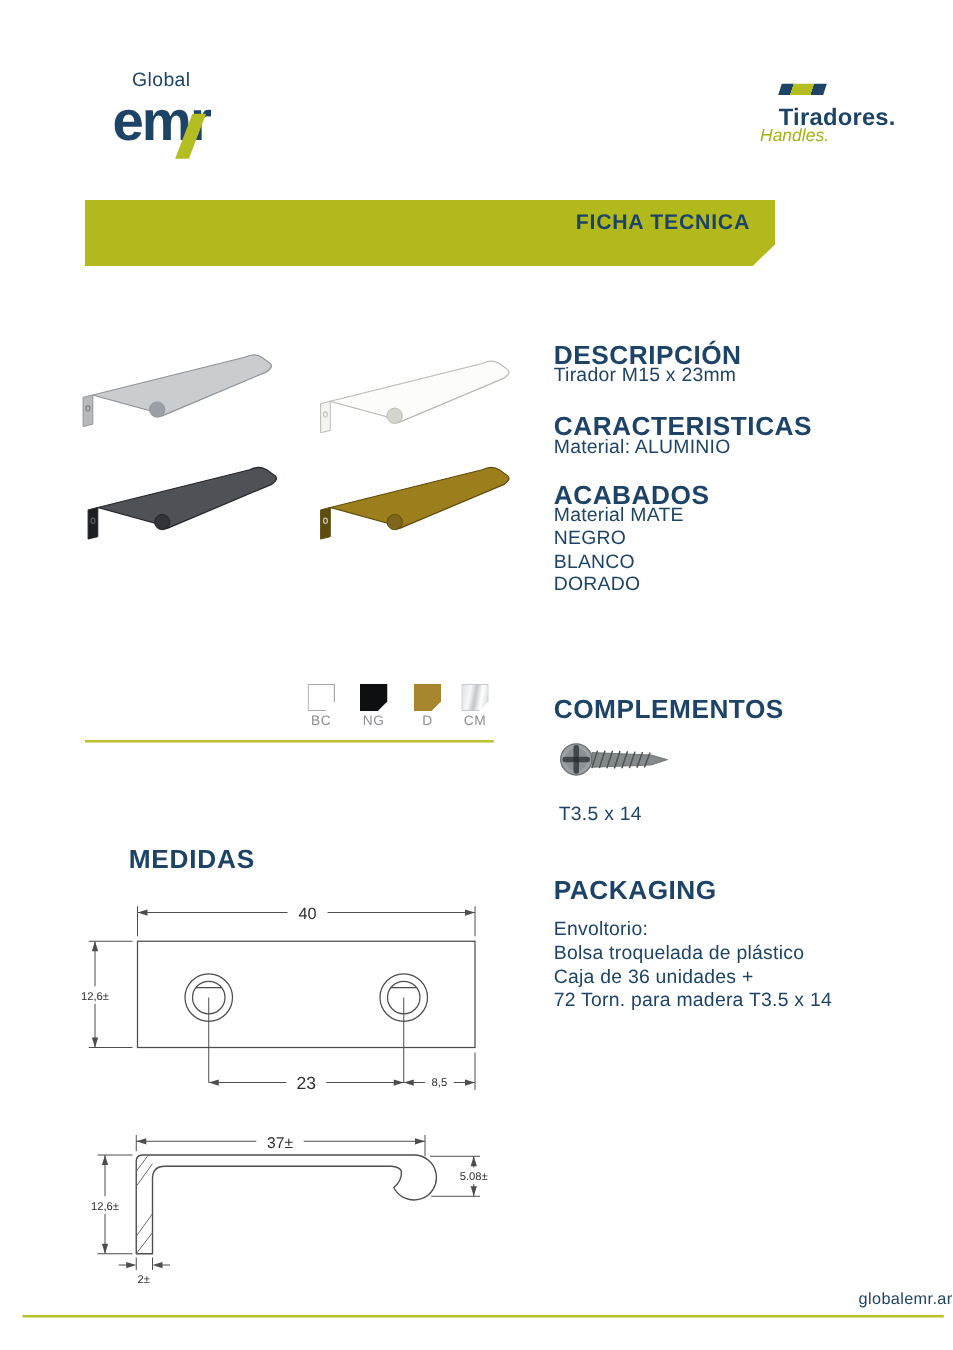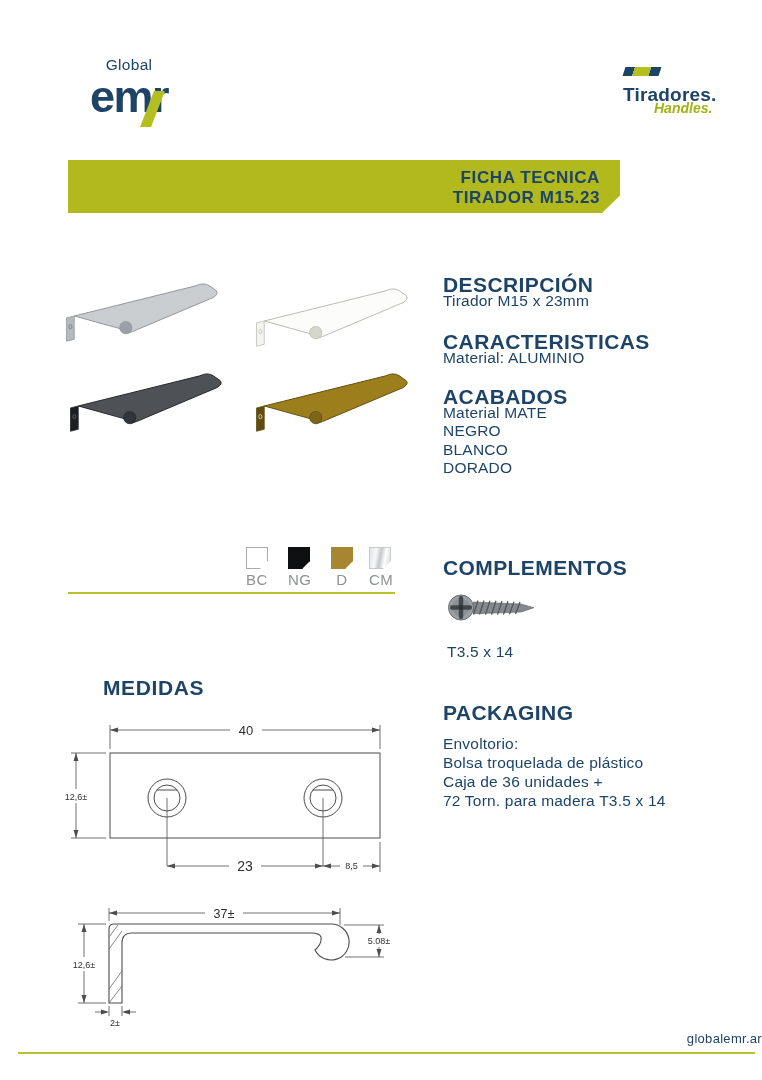--- a/index.html
+++ b/index.html
@@ -21,42 +21,42 @@
   .logo{left:83px;top:57px;width:92px;text-align:center;line-height:1}
   .logo-top{font-size:15.5px;font-weight:normal;letter-spacing:.3px}
   .logo-word{font-size:45px;font-weight:bold;letter-spacing:-1.5px;margin-top:1px}
   .logo-slash{position:absolute;left:64px;top:34px;width:11px;height:36px;
     background:var(--logo-green);transform:skewX(-21deg)}
 
   
   .flag{left:624px;top:67px;width:36px;height:9px;transform:skewX(-18deg);
     background:linear-gradient(90deg,var(--navy) 0 26%,var(--logo-green) 26% 72%,var(--navy) 72% 100%)}
   .tag1{left:623px;top:84px;font-size:19px;font-weight:bold;letter-spacing:.2px;color:var(--navy)}
-  .tag2{left:654px;top:100px;font-size:14px;font-weight:bold;font-style:italic;color:var(--tagline-green)}
+  .tag2{left:608px;top:100px;font-size:14px;font-weight:normal;font-style:italic;color:var(--tagline-green)}
 
   
   .banner{left:68px;top:160px;width:552px;height:53px;background:var(--olive);
     clip-path:polygon(0 0,100% 0,100% 67%,calc(100% - 18px) 100%,0 100%);
     text-align:right;padding:0;box-sizing:border-box}
   .banner-inner{padding:8px 20px 0 0;line-height:20px}
   .banner-line{font-size:17px;font-weight:bold;letter-spacing:.6px;color:var(--navy)}
 
   
   .handle{width:175px;height:78px}
   .handle svg{display:block}
 
   
   .sec-h{font-size:21px;font-weight:bold;letter-spacing:.4px;color:var(--navy)}
   .sec-b{font-size:15.5px;letter-spacing:.2px;color:var(--navy);line-height:18.5px}
 
   
   .swatch{width:22px;height:22px;top:547px;box-sizing:border-box;border:1px solid transparent;
     clip-path:polygon(0 0,100% 0,100% calc(100% - 8px),calc(100% - 8px) 100%,0 100%)}
   .sw-metal{background-image:linear-gradient(100deg,#dfe2e4 0%,#f7f8f9 30%,#c3c7ca 50%,#ffffff 72%,#d4d7d9 100%)}
-  .sw-label{top:571px;width:22px;text-align:center;font-size:15px;color:#8e9093;letter-spacing:.5px}
+  .sw-label{top:571px;width:22px;text-align:center;font-size:11px;color:#8e9093;letter-spacing:.5px}
 
   .divider{left:68px;top:592px;width:327px;height:2px;background:#bac12b}
 
   
   .diagram svg{display:block}
   .dim{font-family:"Liberation Sans",sans-serif;fill:var(--dimtext)}
   .ln{stroke:var(--line);fill:none}
   .arrow{fill:var(--line)}
 
   
@@ -72,21 +72,20 @@
   <div class="logo-slash"></div>
 </div>
 
 <div class="abs flag"></div>
 <div class="abs tag1">Tiradores.</div>
 <div class="abs tag2">Handles.</div>
 
 <div class="abs banner">
   <div class="banner-inner">
     <div class="banner-line">FICHA TECNICA</div>
-    <div class="banner-line">TIRADOR M15.23</div>
   </div>
 </div>
 
 <div class="abs handle" style="left:48px;top:276px">
     <svg viewBox="0 0 180 80" width="100%" height="100%">
       <path d="M27,41 L152,10 Q160,6 166,10 L173,15 Q176,18 170,22 L87,57 Q79,61 74,54 Z" fill="#c9cdd0" stroke="#8f959a" stroke-width="1"></path>
       <circle cx="80" cy="53" r="6.3" fill="#9aa0a5" stroke="#8f959a" stroke-width="0.8"></circle>
       <path d="M19,43 L27,41 L27,65 L19,67 Z" fill="#b6babd" stroke="#8f959a" stroke-width="0.8"></path>
       <ellipse cx="23" cy="52" rx="1.6" ry="2.2" fill="none" stroke="#7e848a" stroke-width="1"></ellipse>
     </svg>

